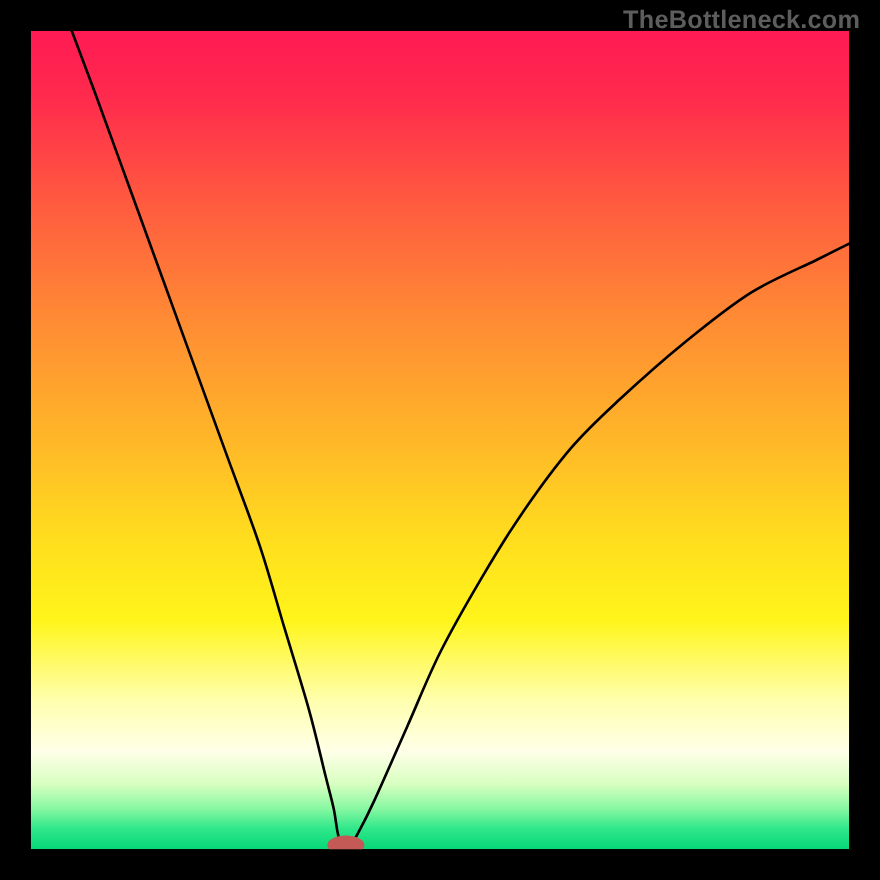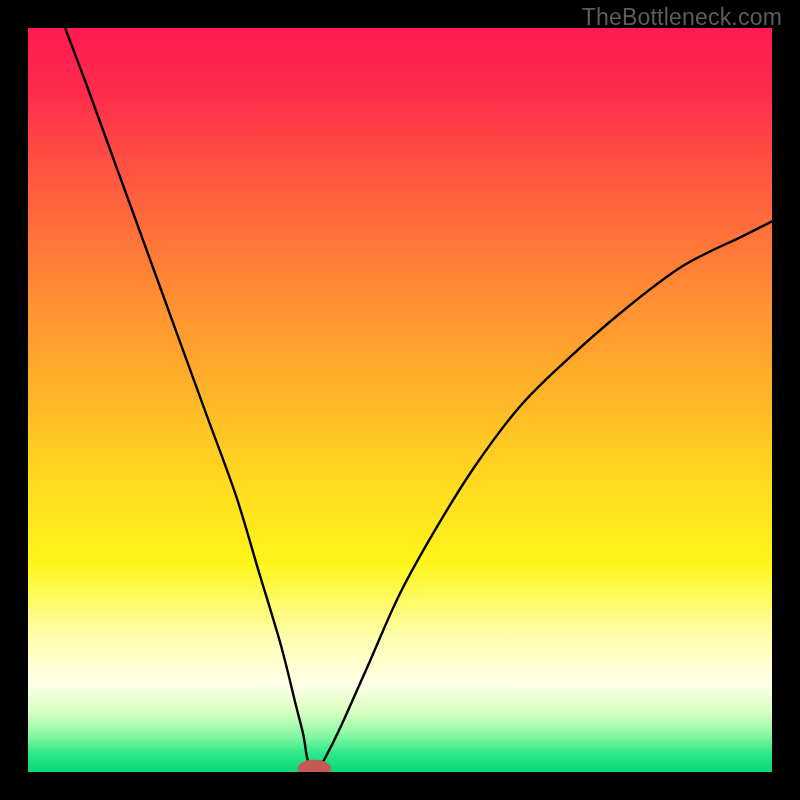--- a/index.html
+++ b/index.html
@@ -22,21 +22,21 @@
     top: 28px;
     width: 744px;
     height: 744px;
   }
   .watermark {
     position: absolute;
     top: 4px;
     right: 18px;
     color: #5d5d5d;
     font-size: 23px;
-    font-weight: 400;
+    font-weight: 700;
     letter-spacing: 0.2px;
   }
   svg {
     display: block;
   }
 </style>
 </head>
 <body>
 
 <div class="frame">

